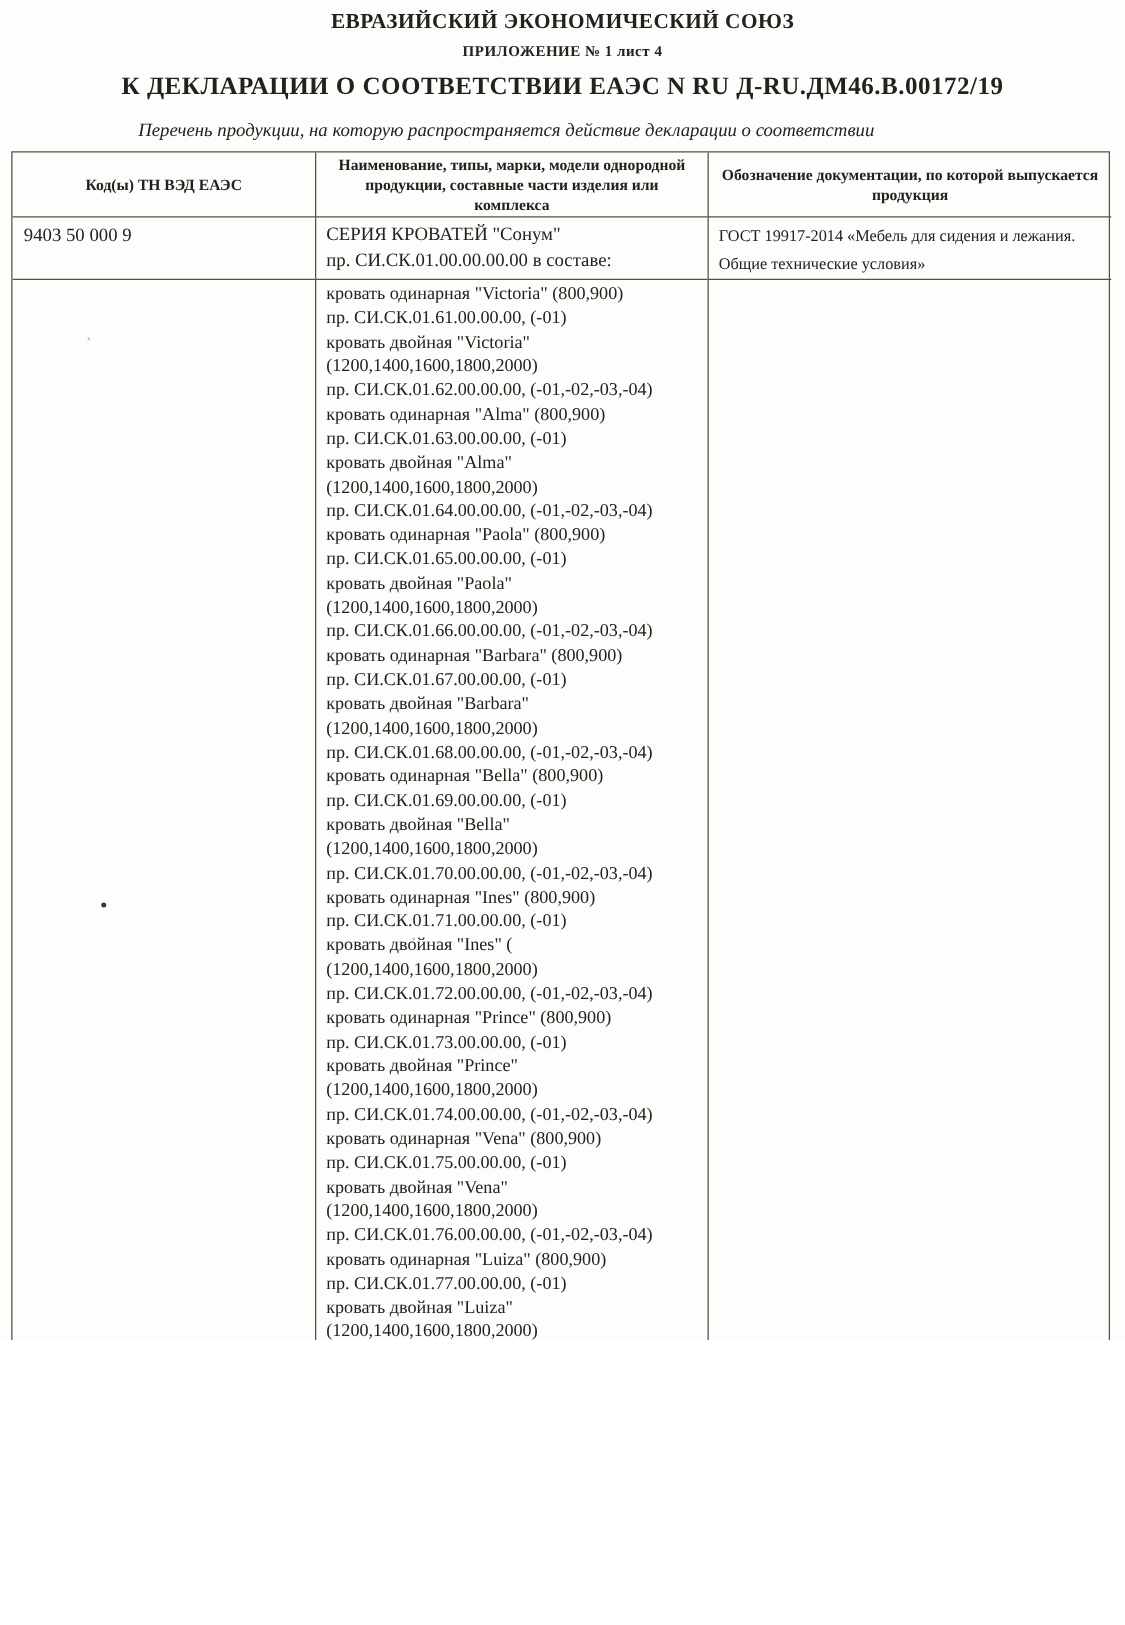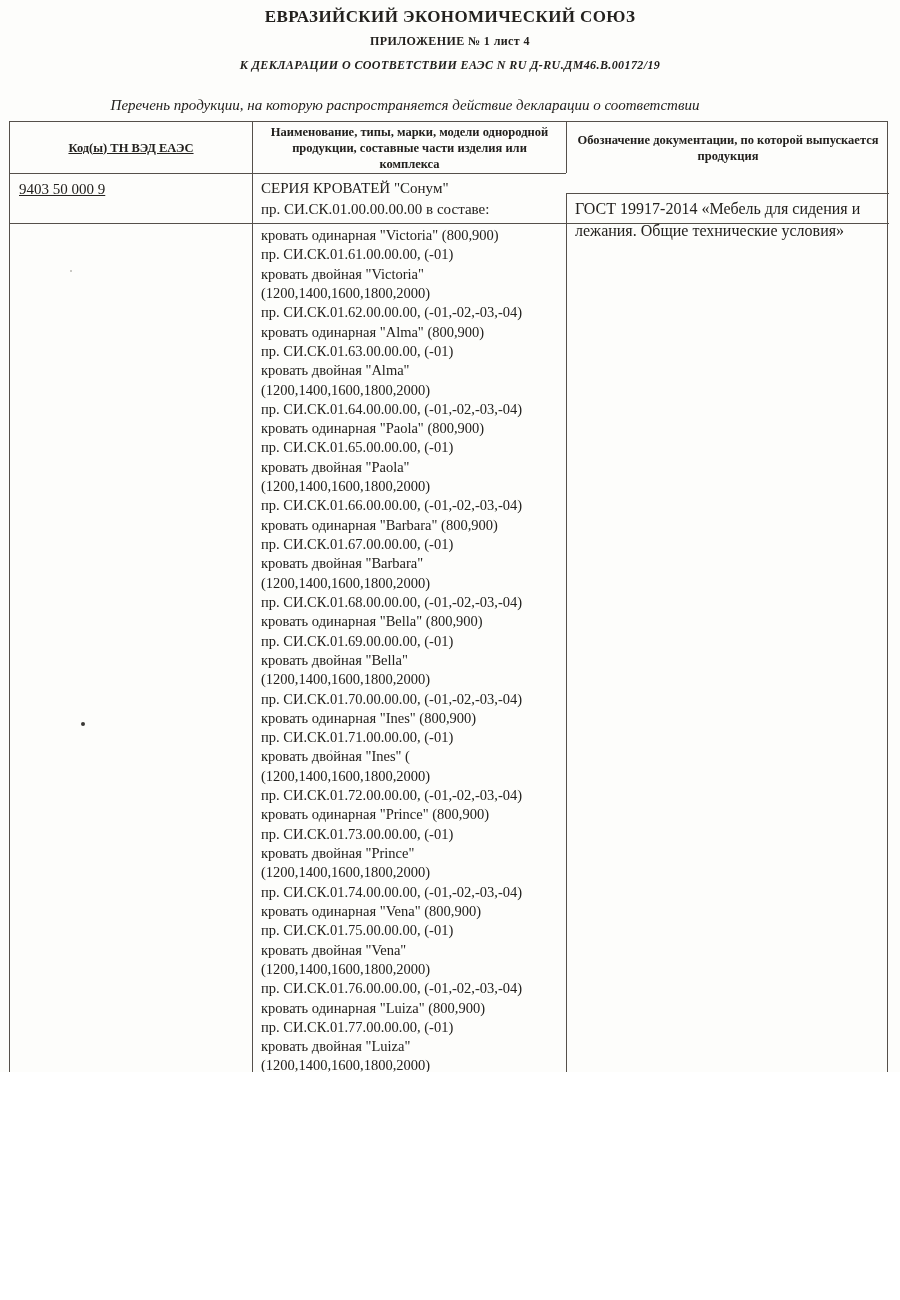--- a/index.html
+++ b/index.html
@@ -5,38 +5,38 @@
   html,body{margin:0;padding:0;background:#ffffff;}
   .page{
     position:relative;width:900px;height:1072px;overflow:hidden;
     background:#fdfdfb;
     font-family:"Liberation Serif","DejaVu Serif",serif;
     color:#23211e;
   }
   .hline{position:absolute;width:100%;text-align:center;font-weight:bold;letter-spacing:.4px;}
   .t1{top:7px;font-size:17px;}
   .t2{top:34px;font-size:12px;}
-  .t3{top:58px;font-size:12px;font-style:italic;}
+  .t3{top:58px;font-size:20px;}
   .subtitle{position:absolute;top:97px;left:0;width:810px;text-align:center;font-size:15px;font-style:italic;}
   .table{
     position:absolute;left:9px;top:121px;width:879px;height:1067px;
     display:grid;
     grid-template-columns:242px 314px 323px;
     grid-template-rows:51px 50px 966px;
     border:1.5px solid #55504a;
     box-sizing:border-box;
     background:transparent;
   }
   .cell{box-sizing:border-box;border-left:1.5px solid #55504a;border-top:1.5px solid #55504a;}
-  .cell.first-col{border-left:none;text-decoration:underline;}
+  .cell.first-col{border-left:none;}
   .cell.head{border-top:none;display:flex;align-items:center;justify-content:center;
     text-align:center;font-weight:bold;font-size:12.5px;line-height:16px;padding:2px 9px;}
   .code-cell{font-size:15px;padding:7px 4px 0 9px;}
   .name-cell{font-size:15px;line-height:21px;padding:4px 4px 0 8px;white-space:pre-line;}
-  .doc-cell{font-size:16px;line-height:22px;padding:4px 6px 0 8px;margin-top:20px;}
+  .doc-cell{font-size:13px;line-height:22px;padding:4px 6px 0 8px;}
   .products-cell{font-size:14.5px;line-height:19.32px;padding:2px 2px 0 8px;white-space:pre;}
   .mp-mark{position:absolute;left:3px;top:1207px;font-size:15px;color:#701a75;letter-spacing:1px;}
   .applicant-name{position:absolute;left:500px;top:1205px;width:390px;text-align:center;font-size:16px;color:#c2410c;}
   .sign-line{position:absolute;left:521px;top:1241px;width:351px;height:1px;background:#b5b2ad;}
   .applicant-label{position:absolute;left:500px;top:1246px;width:390px;text-align:center;font-size:9px;color:#4c4a47;letter-spacing:1px;font-family:Liberation Mono, monospace;}
   .dot-artifact{position:absolute;left:81px;top:722px;width:4px;height:4px;border-radius:50%;background:#3a3835;}
   .speck{position:absolute;width:2px;height:2px;border-radius:50%;background:#b9b7b2;}
   .stamp-svg{position:absolute;left:8px;top:1105px;width:270px;height:195px;}
   .stamp-smudge{filter:blur(1.5px);}
 </style>

